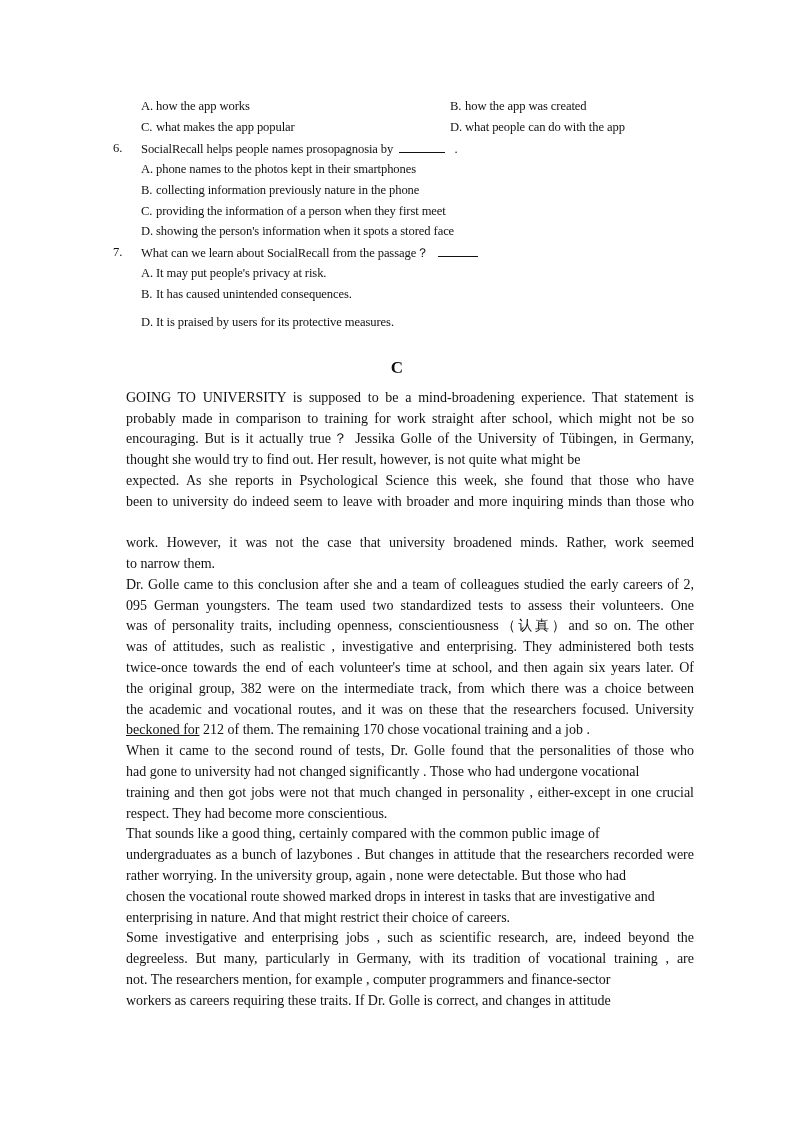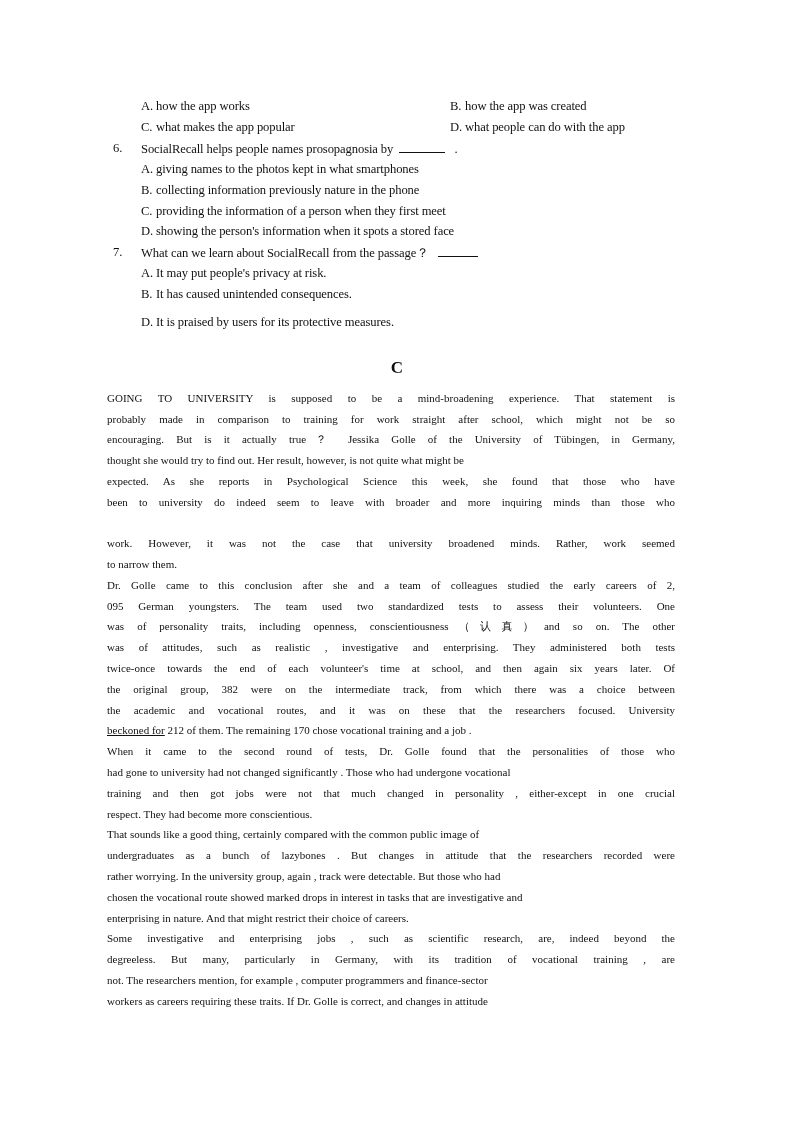--- a/index.html
+++ b/index.html
@@ -25,23 +25,23 @@
       position: absolute;
       left: 0; width: 794px;
       text-align: center;
       top: 358px;
       font-size: 17px;
       font-weight: bold;
       line-height: 20px;
     }
     .para-line {
       position: absolute;
-      left: 107px;
+      left: 126px;
       width: 568px;
-      font-size: 11px;
+      font-size: 14px;
       line-height: 16px;
       white-space: nowrap;
       text-align: justify;
       text-align-last: justify;
     }
     .para-line.last { text-align-last: left; }
     .u { text-decoration: underline; }
   </style>
 </head>
 <body>
@@ -61,21 +61,21 @@
     <span class="opt-letter">D.</span><span>what people can do with the app</span>
   </div>
 
   <div class="line" style="left:113px; top:140px;">6.</div>
   <div class="line" style="left:141px; top:140px;">
     <span>SocialRecall  helps people names prosopagnosia by</span>
     <span class="blank" style="width:46px; margin-left:3px;"></span>
     <span style="margin-left:6px;">.</span>
   </div>
   <div class="line" style="left:141px; top:161px;">
-    <span class="opt-letter">A.</span><span>giving names to the photos kept in what smartphones</span>
+    <span class="opt-letter">A.</span><span>phone names to the photos kept in their smartphones</span>
   </div>
   <div class="line" style="left:141px; top:182px;">
     <span class="opt-letter">B.</span><span>collecting information previously nature in the phone</span>
   </div>
   <div class="line" style="left:141px; top:203px;">
     <span class="opt-letter">C.</span><span>providing the information of a person when they first meet</span>
   </div>
   <div class="line" style="left:141px; top:223px;">
     <span class="opt-letter">D.</span><span>showing the person's information  when it spots a stored face</span>
   </div>
@@ -114,21 +114,21 @@
   <div class="para-line" style="top:702px;">the academic and vocational routes,    and it was on these that the researchers focused.    University</div>
   <div class="para-line last" style="top:722px;">
     <span class="u">beckoned for</span><span> 212 of them.    The remaining 170 chose vocational training and a job .</span>
   </div>
   <div class="para-line" style="top:743px;">When it came to the second round of tests,    Dr.    Golle  found that the personalities of those who</div>
   <div class="para-line last" style="top:764px;">had gone to university had not changed significantly .    Those who had undergone vocational</div>
   <div class="para-line" style="top:785px;">training and then got jobs were not that much changed in personality ,    either-except in one crucial</div>
   <div class="para-line last" style="top:806px;">respect.    They had become more conscientious.</div>
   <div class="para-line last" style="top:826px;">That sounds like a good thing,    certainly compared with the common public image of</div>
   <div class="para-line" style="top:847px;">undergraduates as a bunch of lazybones .    But changes in attitude that the researchers recorded were</div>
-  <div class="para-line last" style="top:868px;">rather worrying.    In the university group,    again ,    track were detectable.    But those who had</div>
+  <div class="para-line last" style="top:868px;">rather worrying.    In the university group,    again ,    none were detectable.    But those who had</div>
   <div class="para-line last" style="top:889px;">chosen the vocational route showed marked drops in interest in tasks that are investigative and</div>
   <div class="para-line last" style="top:910px;">enterprising in nature.    And that might restrict their choice of careers.</div>
   <div class="para-line" style="top:930px;">Some investigative and enterprising jobs ,    such as scientific research,    are,    indeed beyond the</div>
   <div class="para-line" style="top:951px;">degreeless.    But many,    particularly in Germany,    with its tradition of vocational training ,    are</div>
   <div class="para-line last" style="top:972px;">not.    The researchers mention,    for example ,    computer programmers and finance-sector</div>
   <div class="para-line last" style="top:993px;">workers as careers requiring these traits.    If Dr.    Golle is correct,    and changes in attitude</div>
 
 </div>
 
 </body></html>

